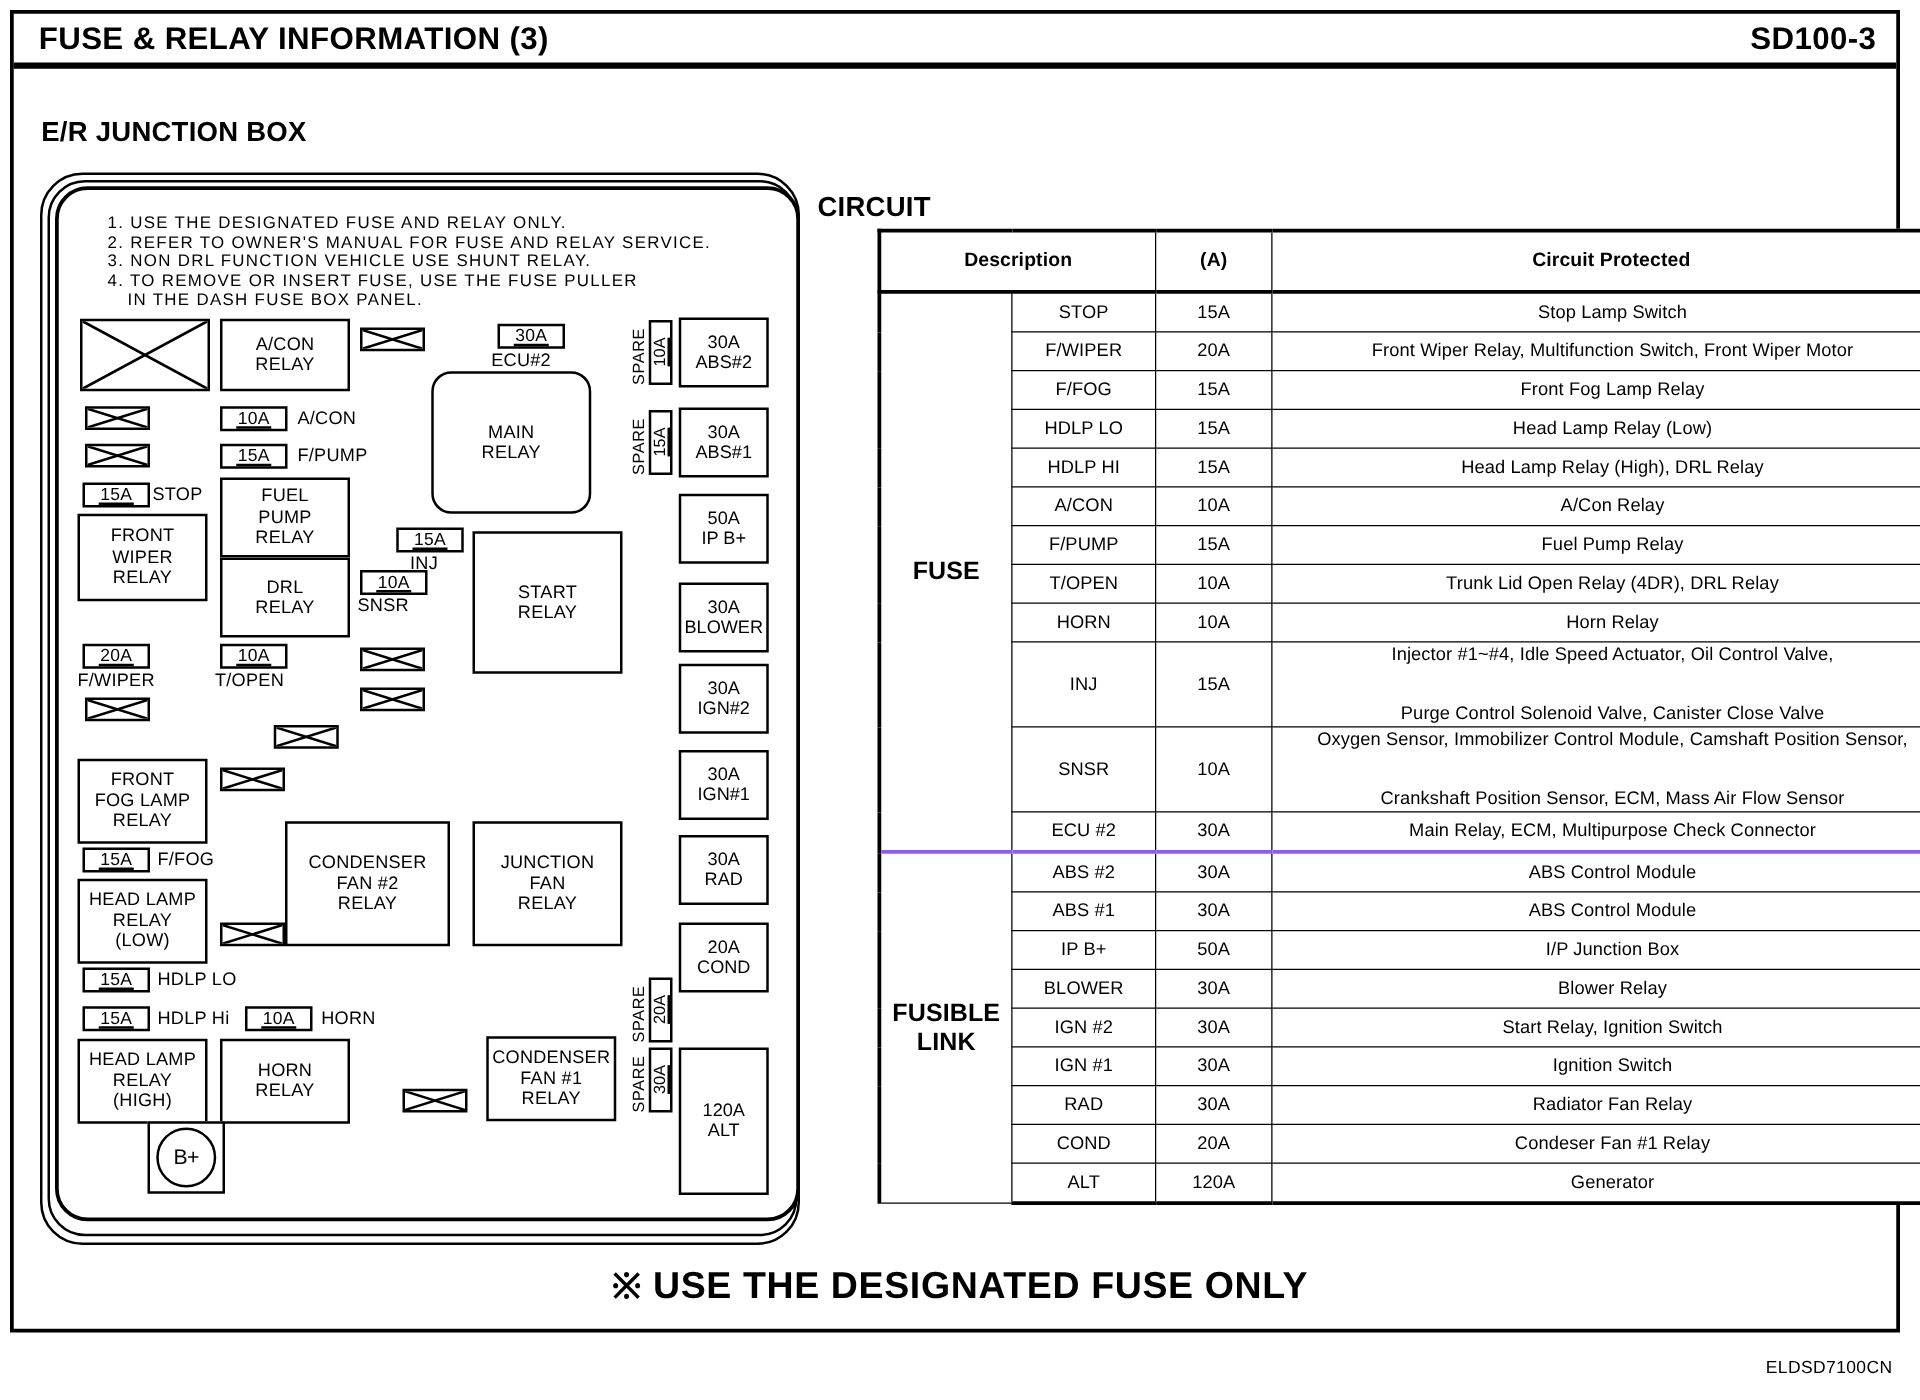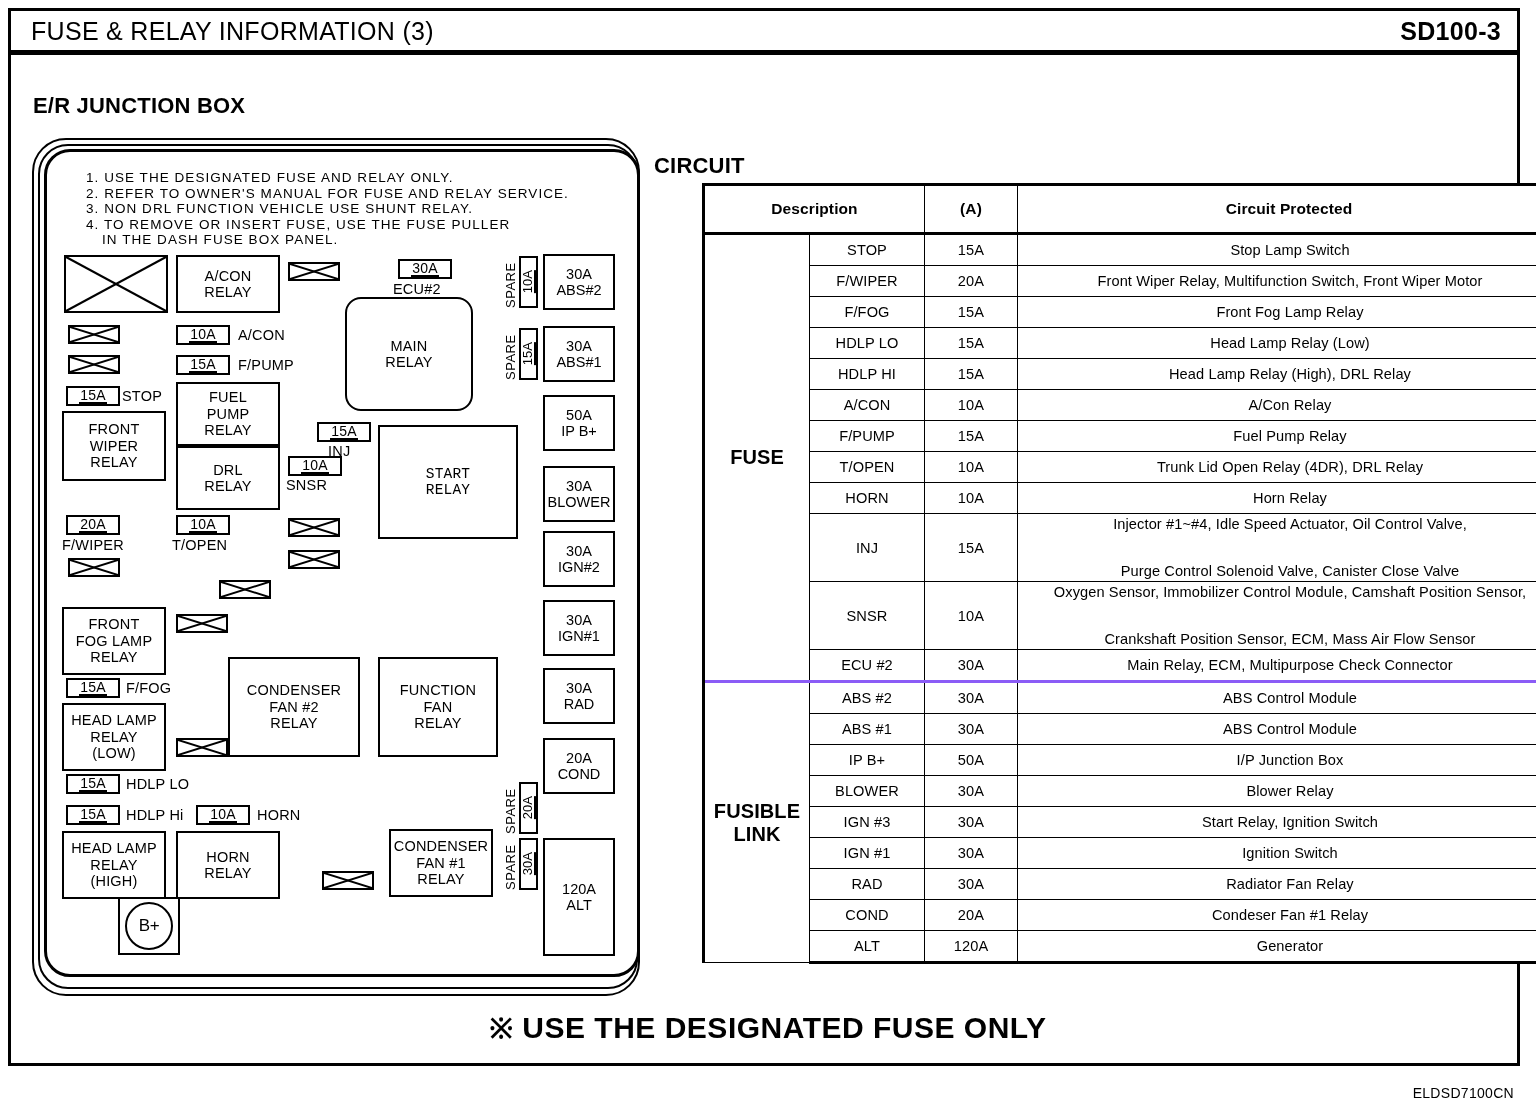--- a/index.html
+++ b/index.html
@@ -30,21 +30,21 @@
     position: absolute;
     left: 11px; top: 11px;
     width: 1506px; height: 44px;
     box-sizing: border-box;
     border-bottom: 5px solid #000;
   }
   #doc-title {
     position: absolute;
     left: 20px; top: 6px;
     font-size: 25px;
-    font-weight: normal;
+    font-weight: bold;
     letter-spacing: 0.3px;
   }
   #page-code {
     position: absolute;
     right: 16px; top: 6px;
     font-size: 25px;
     font-weight: bold;
     letter-spacing: 0.3px;
   }
 
@@ -492,21 +492,21 @@
 <div class="fuse" style="left:317px; top:422px; width:54px; height:20px;">
   <span class="amp">15A</span>
 </div>
 <div class="flabel" style="left:328px; top:443px;">INJ</div>
 
 <div class="fuse" style="left:288px; top:456px; width:54px; height:20px;">
   <span class="amp">10A</span>
 </div>
 <div class="flabel" style="left:286px; top:477px;">SNSR</div>
 
-<div class="relay" style="left:378px; top:425px; width:140px; height:114px;font-family:Liberation Mono, monospace;">
+<div class="relay" style="left:378px; top:425px; width:120px; height:114px;">
   <span>START</span>
   <span>RELAY</span>
 </div>
 
 <div class="xslot" style="left:288px; top:518px; width:52px; height:19px;">
   <svg viewBox="0 0 48 15" preserveAspectRatio="none">
     <line x1="0" y1="0" x2="48" y2="15" stroke="#000" stroke-width="2"></line>
     <line x1="48" y1="0" x2="0" y2="15" stroke="#000" stroke-width="2"></line>
   </svg>
 </div>
@@ -517,21 +517,21 @@
   </svg>
 </div>
 
 <div class="relay" style="left:228px; top:657px; width:132px; height:100px;">
   <span>CONDENSER</span>
   <span>FAN #2</span>
   <span>RELAY</span>
 </div>
 
 <div class="relay" style="left:378px; top:657px; width:120px; height:100px;">
-  <span>FUNCTION</span>
+  <span>JUNCTION</span>
   <span>FAN</span>
   <span>RELAY</span>
 </div>
 
 <div class="relay" style="left:389px; top:829px; width:104px; height:68px;">
   <span>CONDENSER</span>
   <span>FAN #1</span>
   <span>RELAY</span>
 </div>
 
@@ -692,21 +692,21 @@
           <td class="col-name">IP B+</td>
           <td class="col-amp">50A</td>
           <td class="col-circuit outer-r"><span class="l1">I/P Junction Box</span></td>
         </tr>
         <tr>
           <td class="col-name">BLOWER</td>
           <td class="col-amp">30A</td>
           <td class="col-circuit outer-r"><span class="l1">Blower Relay</span></td>
         </tr>
         <tr>
-          <td class="col-name">IGN #3</td>
+          <td class="col-name">IGN #2</td>
           <td class="col-amp">30A</td>
           <td class="col-circuit outer-r"><span class="l1">Start Relay, Ignition Switch</span></td>
         </tr>
         <tr>
           <td class="col-name">IGN #1</td>
           <td class="col-amp">30A</td>
           <td class="col-circuit outer-r"><span class="l1">Ignition Switch</span></td>
         </tr>
         <tr>
           <td class="col-name">RAD</td>

